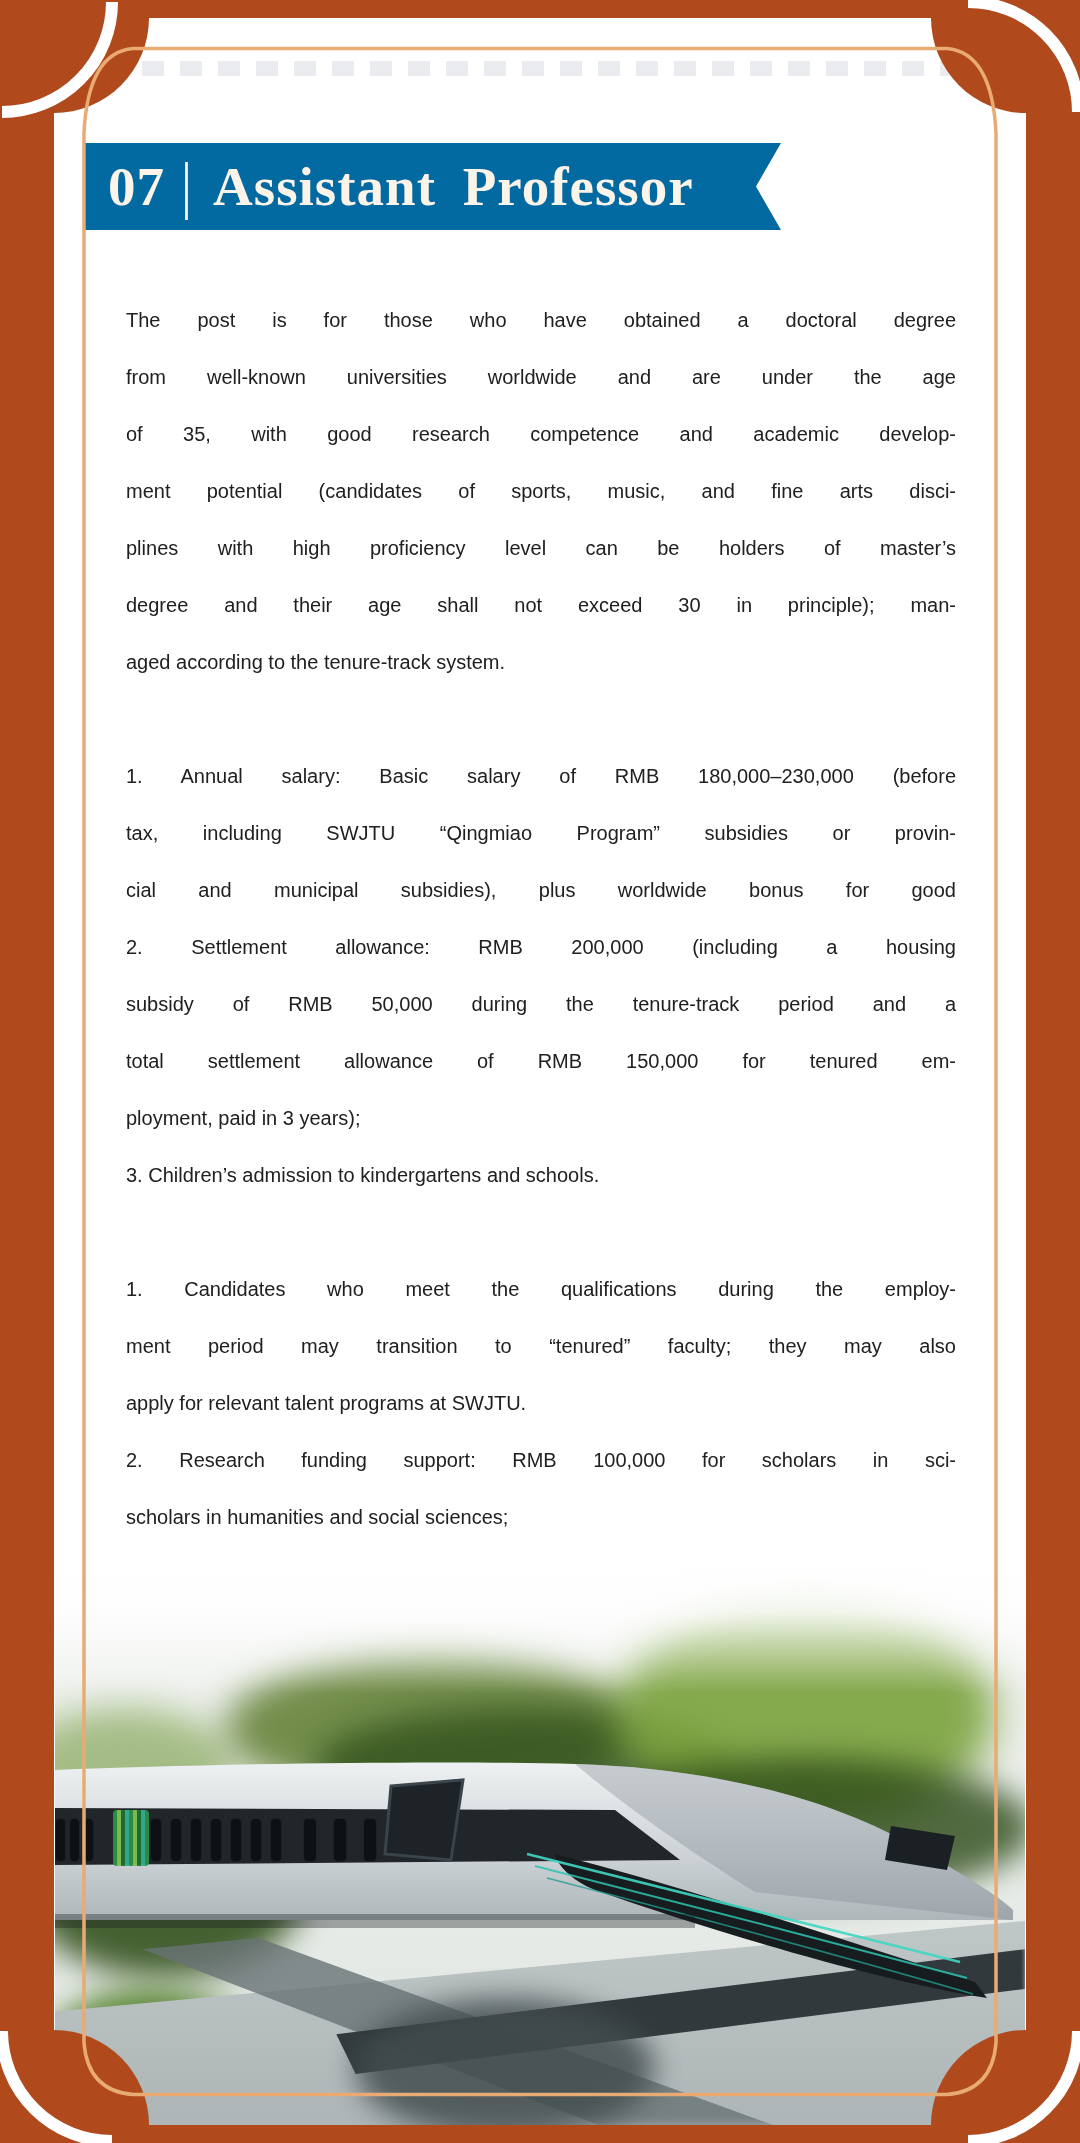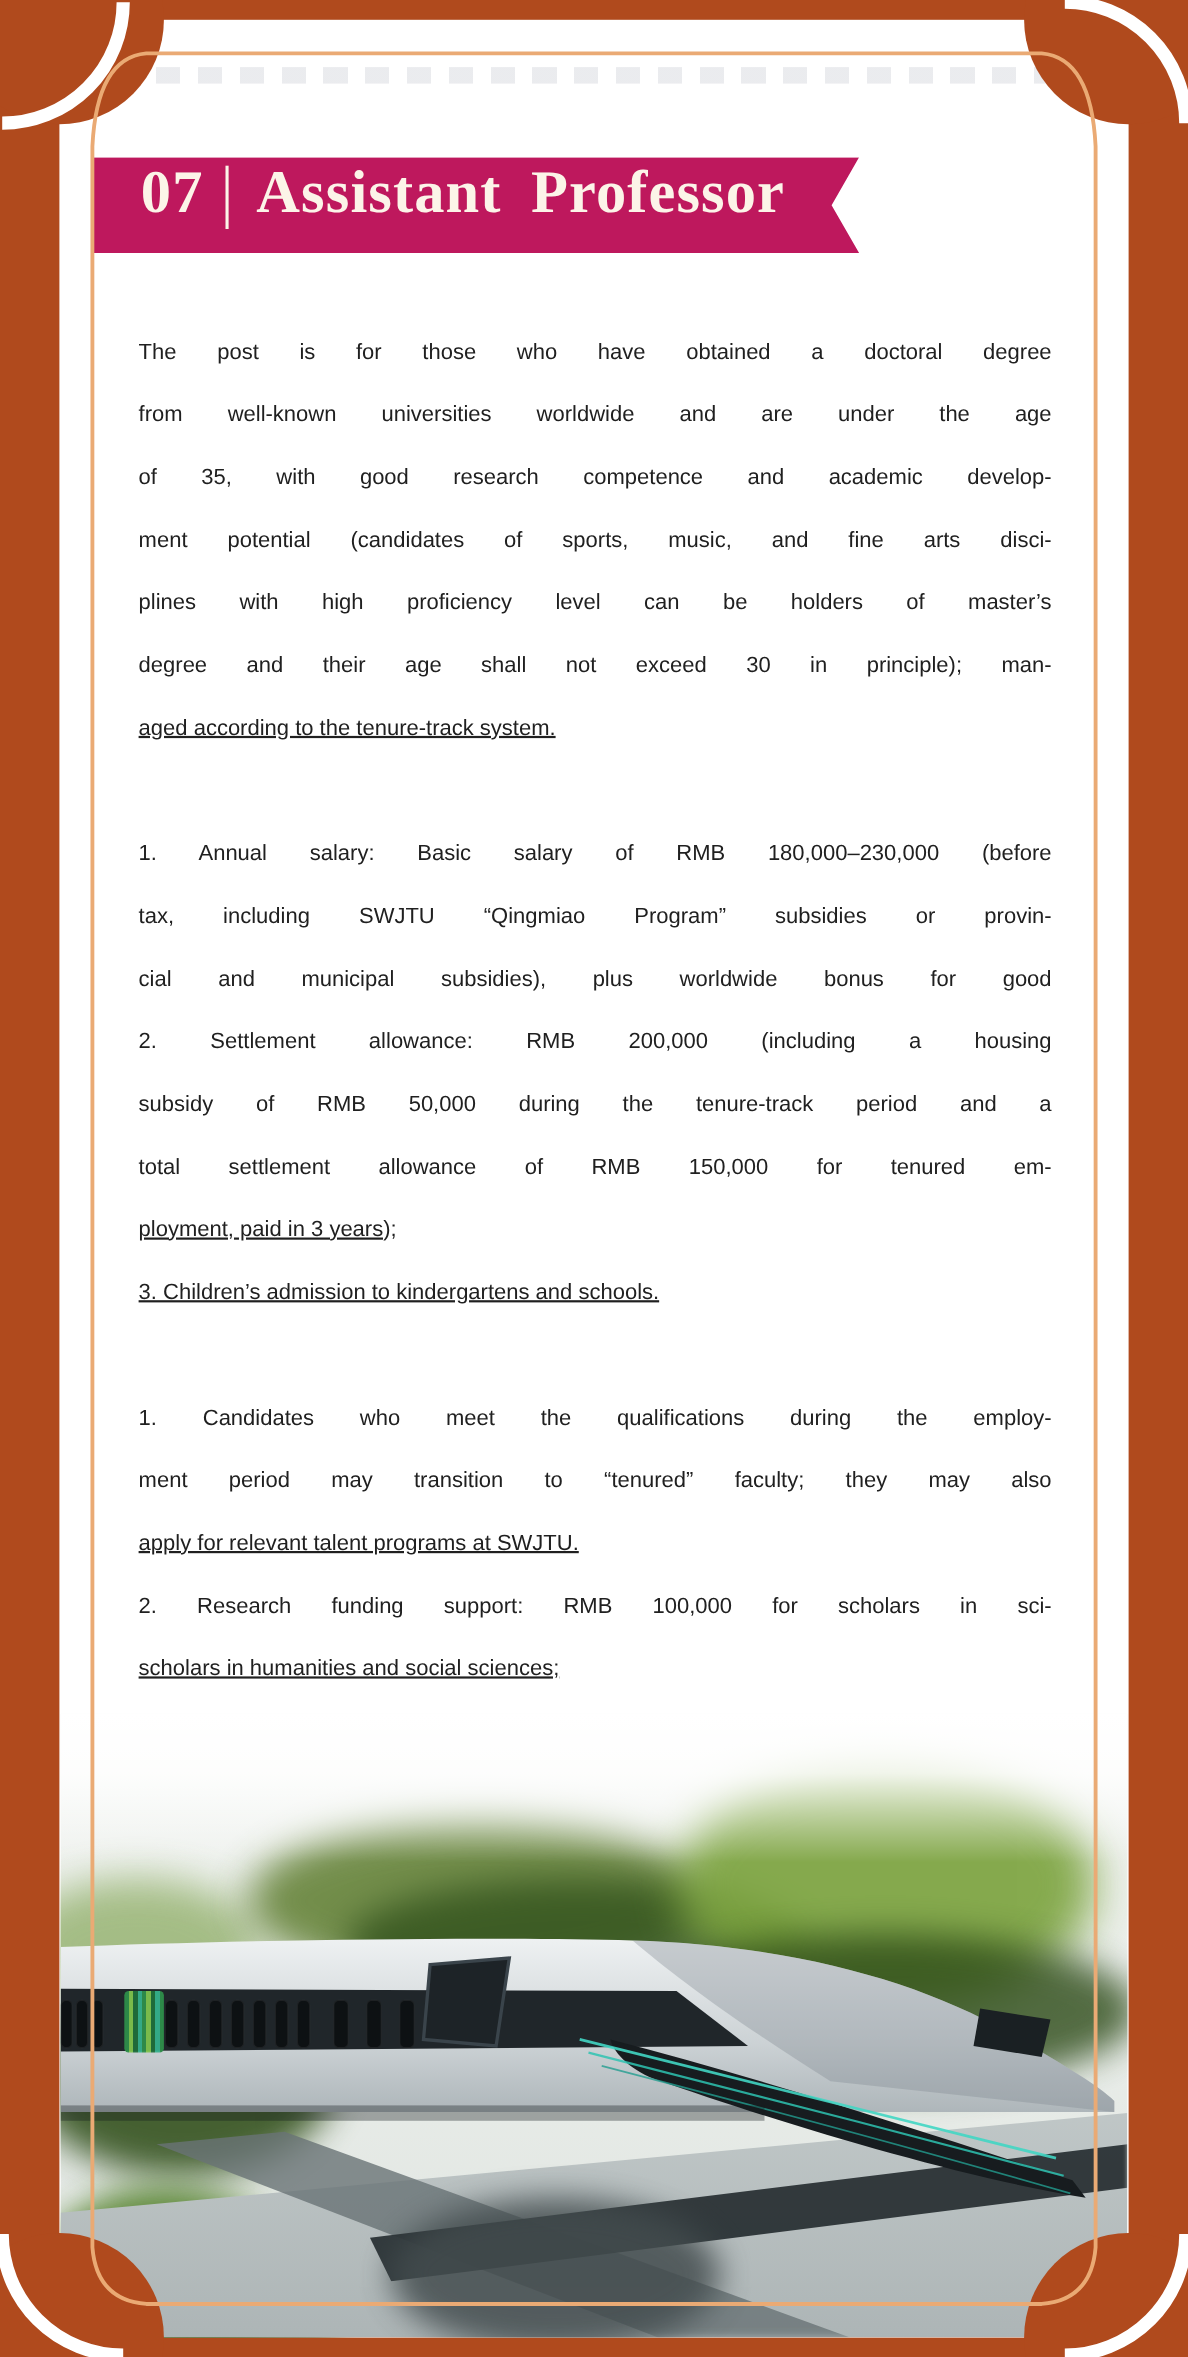--- a/index.html
+++ b/index.html
@@ -20,31 +20,31 @@
         clip-path:polygon(9% 69%,21% 67%,74% 100%,56% 100%);}
   .train-svg{position:absolute;inset:0;width:100%;height:100%;}
   .win{position:absolute;top:260px;height:42px;background:#0d1113;border:1px solid rgba(255,255,255,0.07);border-radius:5px;}
   .emblem{position:absolute;left:58px;top:252px;width:36px;height:56px;border-radius:4px;opacity:.95;filter:blur(.6px);
     background:repeating-linear-gradient(90deg,#2f8f4a 0 4px,#7fc24d 4px 8px,#1f6e3a 8px 12px,#35b08c 12px 16px);}
   .photo .fade-top{position:absolute;left:0;top:0;right:0;height:135px;
     background:linear-gradient(180deg,#ffffff 0%,rgba(255,255,255,0.85) 40%,rgba(255,255,255,0) 100%);}
   
   .frame{position:absolute;inset:0;width:1080px;height:2143px;z-index:6;pointer-events:none;}
   
-  .ribbon{position:absolute;left:84px;top:143px;width:697px;height:87px;background:#be185d;z-index:5;
+  .ribbon{position:absolute;left:84px;top:143px;width:697px;height:87px;background:#0369a1;z-index:5;
     clip-path:polygon(0 0,100% 0,calc(100% - 25px) 50%,100% 100%,0 100%);
-    display:flex;padding-left:44px;box-sizing:border-box;
+    display:flex;align-items:center;padding-left:24px;box-sizing:border-box;
     font-family:"Liberation Serif","DejaVu Serif",serif;font-weight:700;font-size:55px;color:#fcf4e8;letter-spacing:1px;}
   .ribbon .sep{font-weight:400;margin:0 20px 4px 16px;transform:scaleY(1.15);}
   .ribbon .ttl{word-spacing:12px;font-family:Liberation Serif, serif;}
   
   .content{position:absolute;left:126px;top:292px;width:830px;z-index:4;}
   .line{height:57px;line-height:57px;font-size:20px;color:#202020;
         text-align:justify;text-align-last:justify;white-space:nowrap;}
-  .line.last{text-align-last:left;text-decoration:underline;}
+  .line.last{text-align-last:left;}
   .hdr{height:57px;line-height:57px;font-size:28.5px;font-weight:700;color:#ffffff;}
   .hdr .star{font-size:26px;margin-right:12px;}
 </style>
 </head>
 <body>
 
 <div class="plate"></div>
 
 <div class="dash-row"></div>
 

